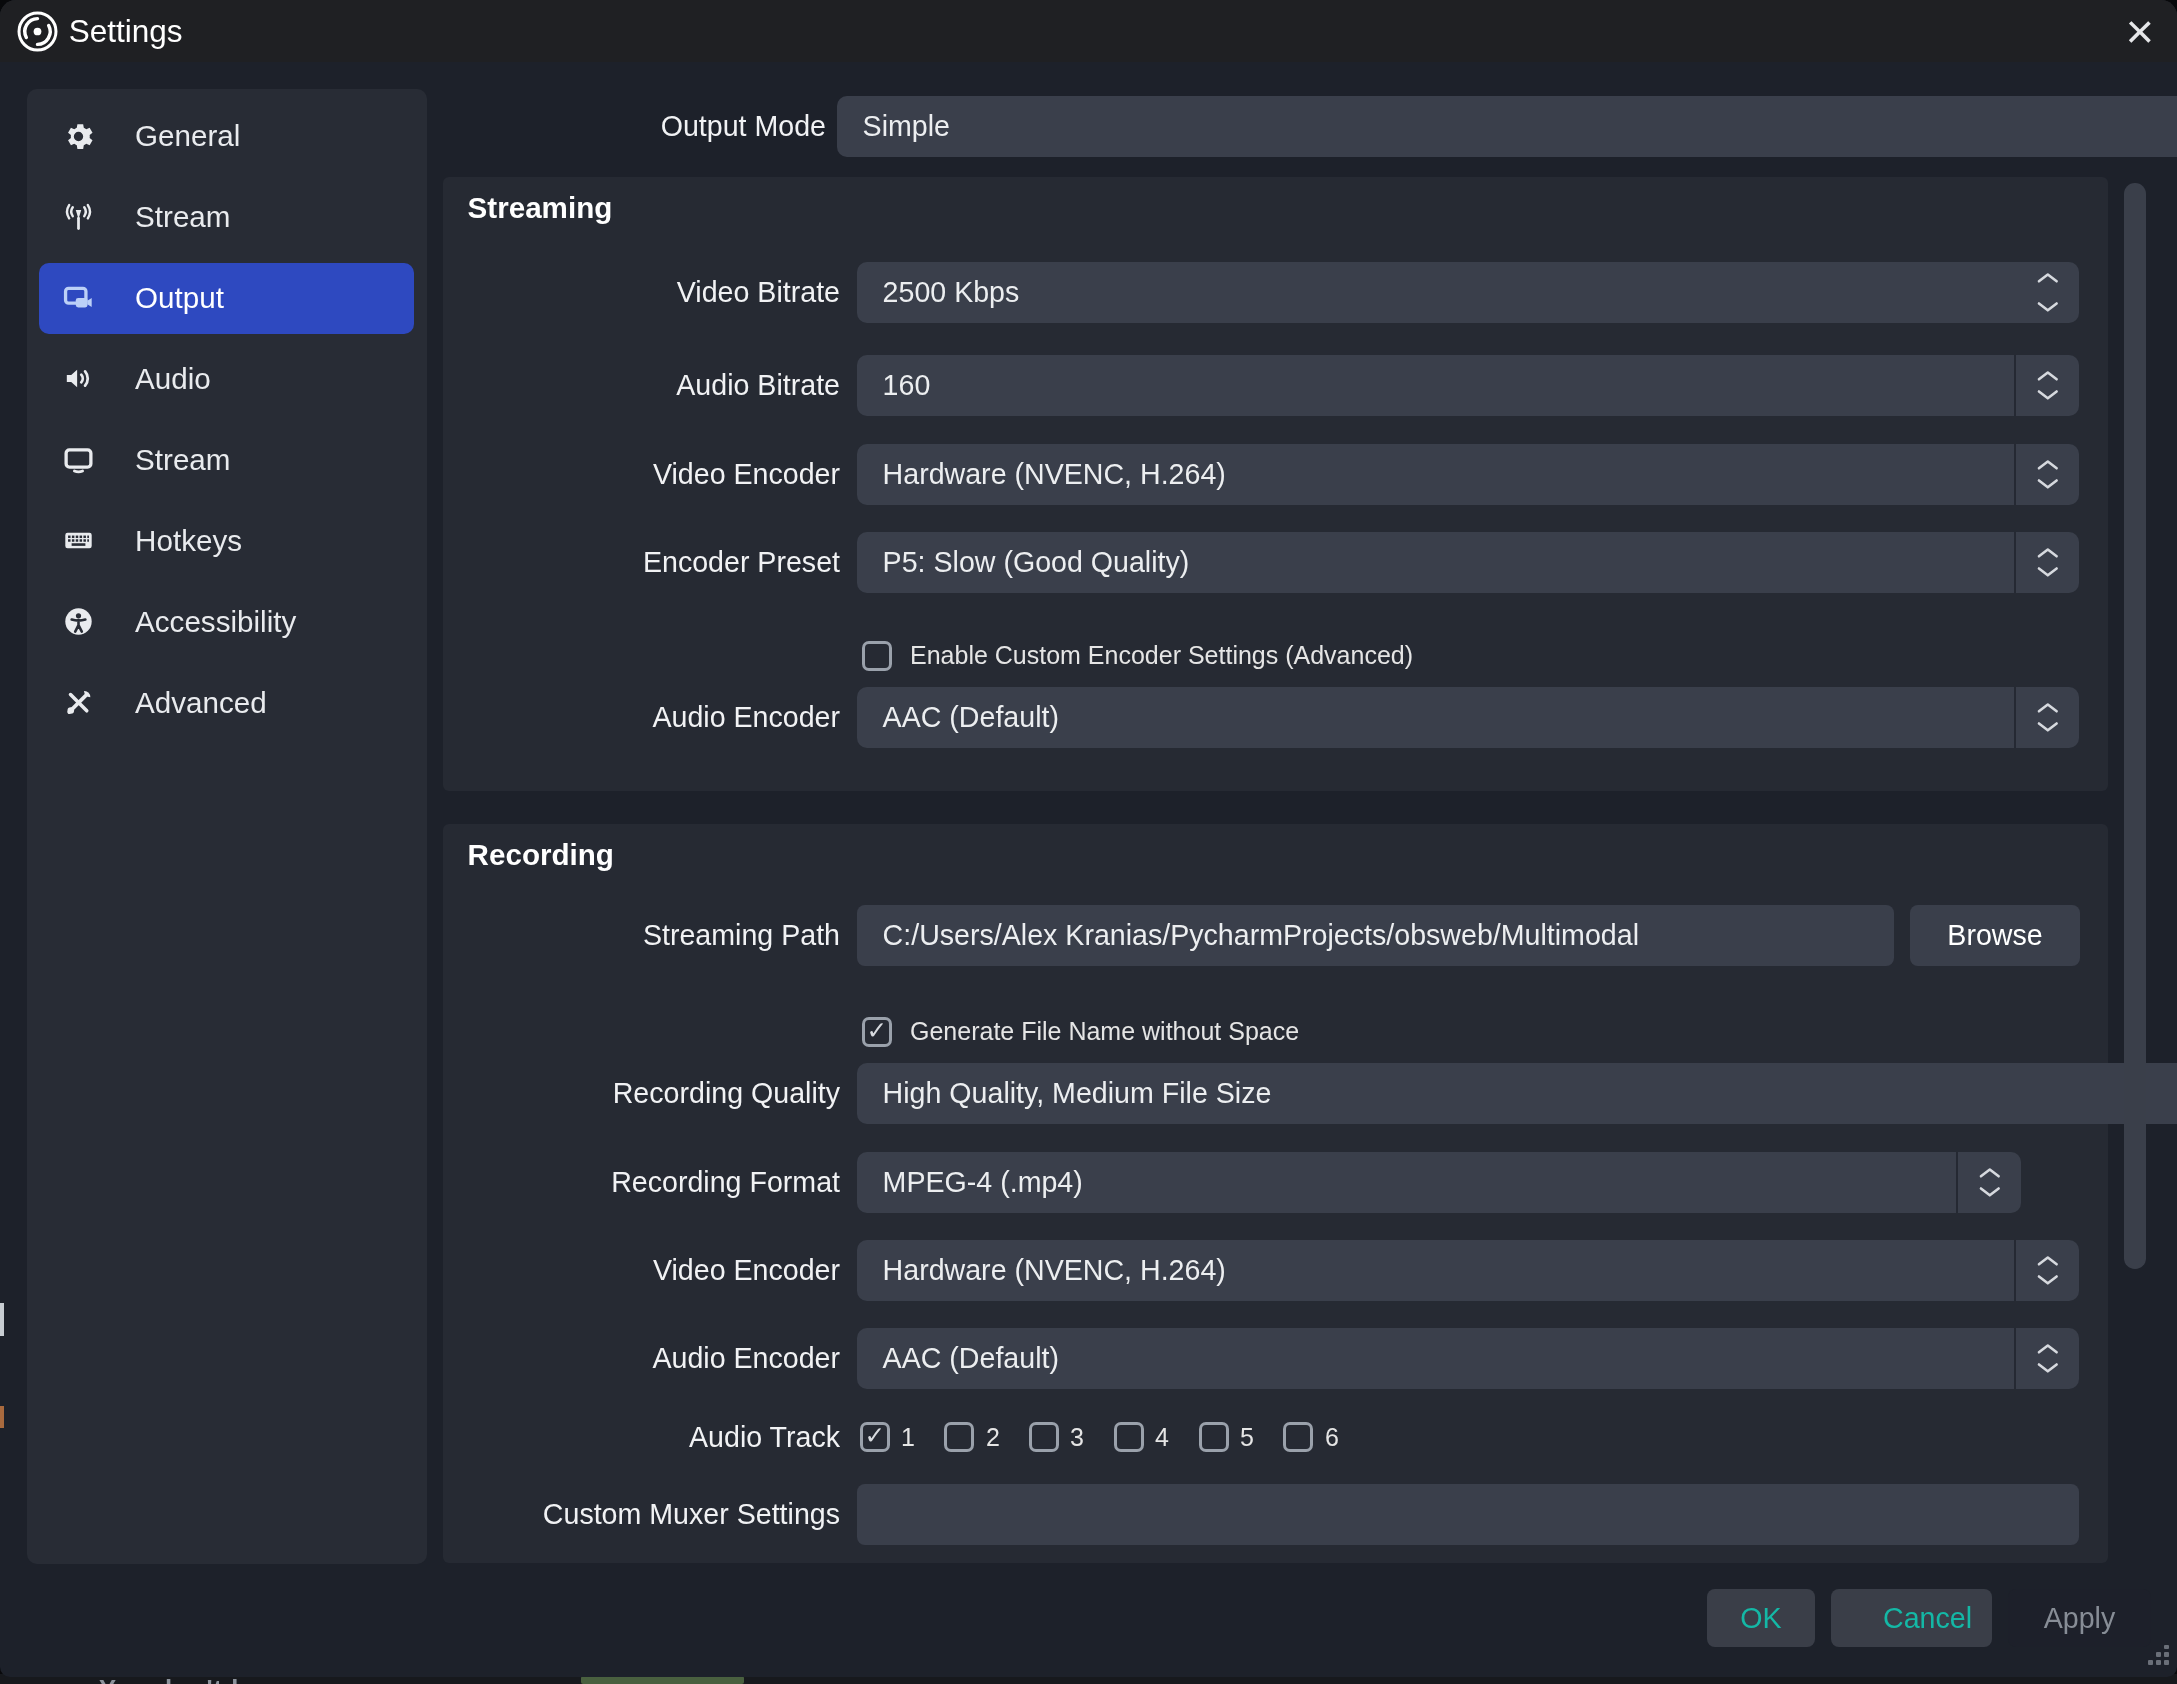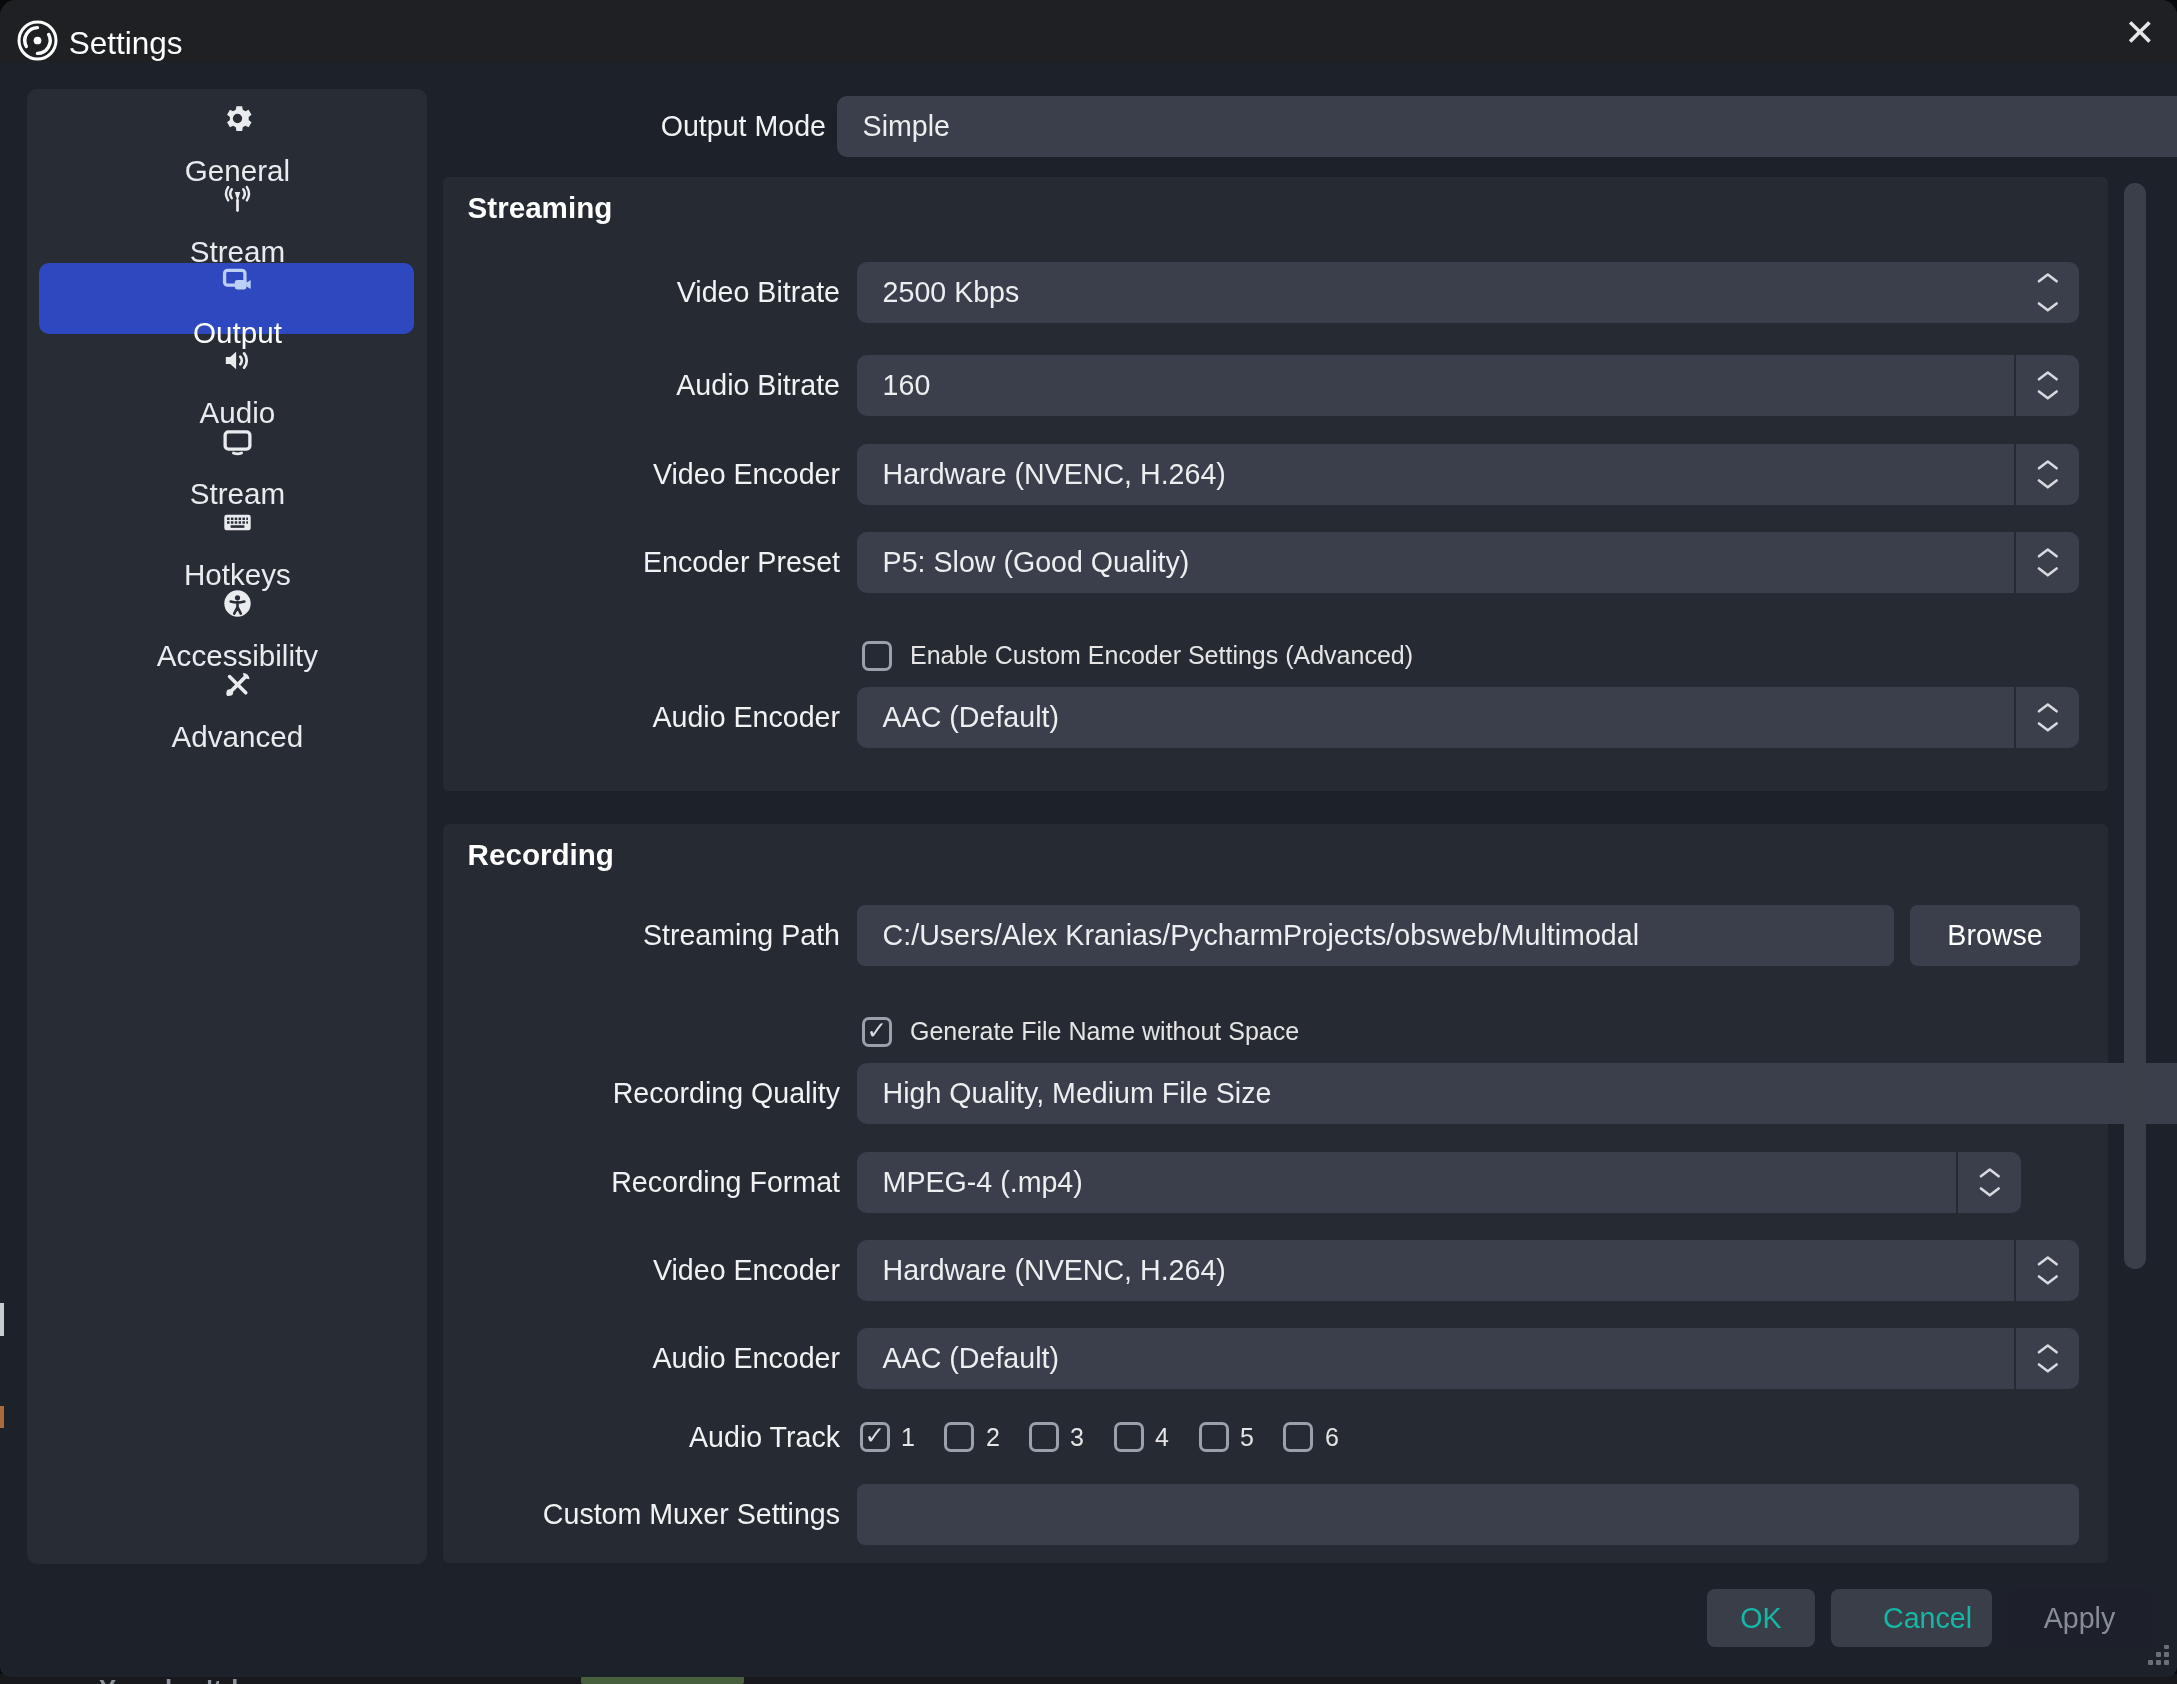--- a/index.html
+++ b/index.html
@@ -8,31 +8,31 @@
 
   
   .behind-strip{position:absolute;left:0;right:0;bottom:0;height:9.9px;background:#17191d;overflow:hidden;}
   .behind-strip .hint{position:absolute;left:99px;top:1px;font-size:25.6px;font-weight:700;color:#8d939c;letter-spacing:1px;}
   .behind-strip .green-sliver{position:absolute;left:581px;top:2px;width:163px;height:7.9px;background:#49603f;border-radius:2px;}
 
   .window{position:absolute;left:0;top:0;width:2177px;height:1677px;background:#1d212a;
           border-radius:15.8px 15.8px 9.9px 9.9px;overflow:hidden;}
 
   
-  .titlebar{position:absolute;left:0;top:0;right:0;height:62px;background:#1f2023;display:flex;align-items:flex-end;}
+  .titlebar{position:absolute;left:0;top:0;right:0;height:62px;background:#1f2023;display:flex;align-items:center;}
   .titlebar .logo{margin-left:15.8px;width:43px;height:43px;flex:0 0 auto;}
   .titlebar .title{margin-left:9.9px;font-size:31.5px;color:#ffffff;}
   .close-btn{position:absolute;right:11.8px;top:5.9px;width:51px;height:51px;display:flex;align-items:center;justify-content:center;
              font-size:49px;line-height:1;color:#e6e7e9;cursor:pointer;}
 
   
   .sidebar{position:absolute;left:26.6px;top:89px;width:400px;height:1475px;background:#282c35;border-radius:9.9px;
            padding-top:11.8px;box-sizing:border-box;}
-  .nav-item{height:71px;margin:0 12.8px 9.9px 12.8px;border-radius:9.9px;display:flex;align-items:center;gap:18px;
-            padding-left:21.7px;box-sizing:border-box;font-size:29.6px;color:#e9ebee;cursor:pointer;flex-direction:column;}
+  .nav-item{height:71px;margin:0 12.8px 9.9px 12.8px;border-radius:9.9px;display:flex;align-items:center;gap:39px;
+            padding-left:21.7px;box-sizing:border-box;font-size:29.6px;color:#e9ebee;cursor:pointer;}
   .nav-item.active{background:#2e49c0;color:#ffffff;}
   .nav-icon{width:35px;height:35px;flex:0 0 auto;display:flex;align-items:center;justify-content:center;}
 
   
   .flabel{position:absolute;text-align:right;line-height:61px;font-size:28.6px;color:#f1f2f4;white-space:nowrap;}
   .field{position:absolute;height:61px;background:#3a3f4b;border-radius:9.9px;box-sizing:border-box;
          display:flex;align-items:center;font-size:28.6px;color:#eceef0;padding-left:25.6px;cursor:pointer;white-space:nowrap;}
   .combo-arrows{position:absolute;right:0;top:0;bottom:0;width:63px;border-left:2px solid #252933;
                 display:flex;flex-direction:column;align-items:center;justify-content:center;gap:7.9px;
                 border-radius:0 9.9px 9.9px 0;}

